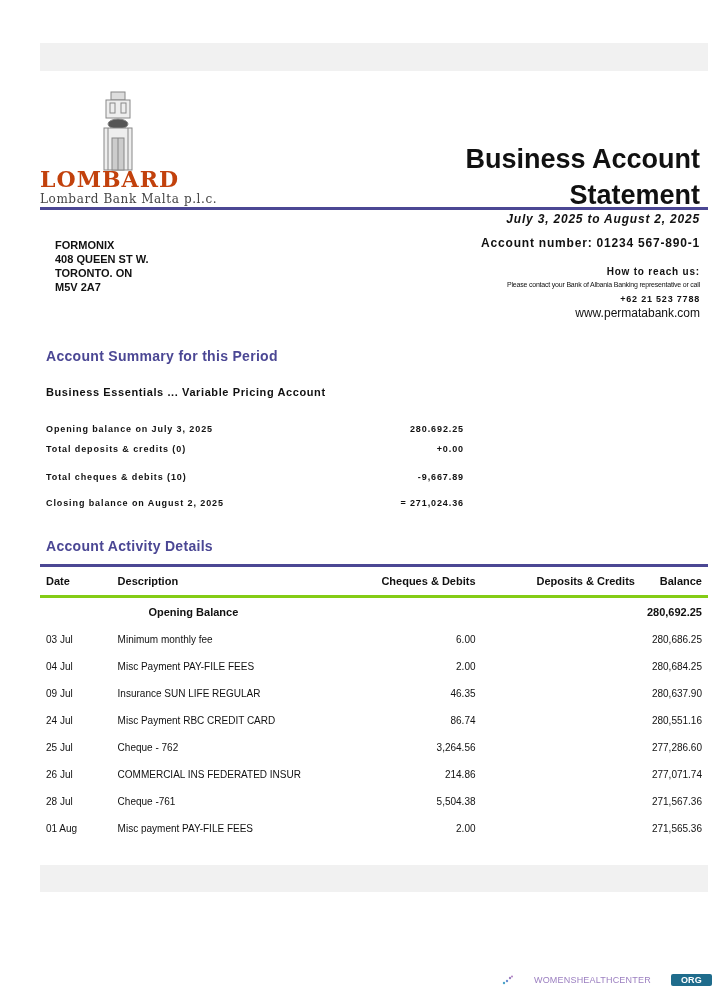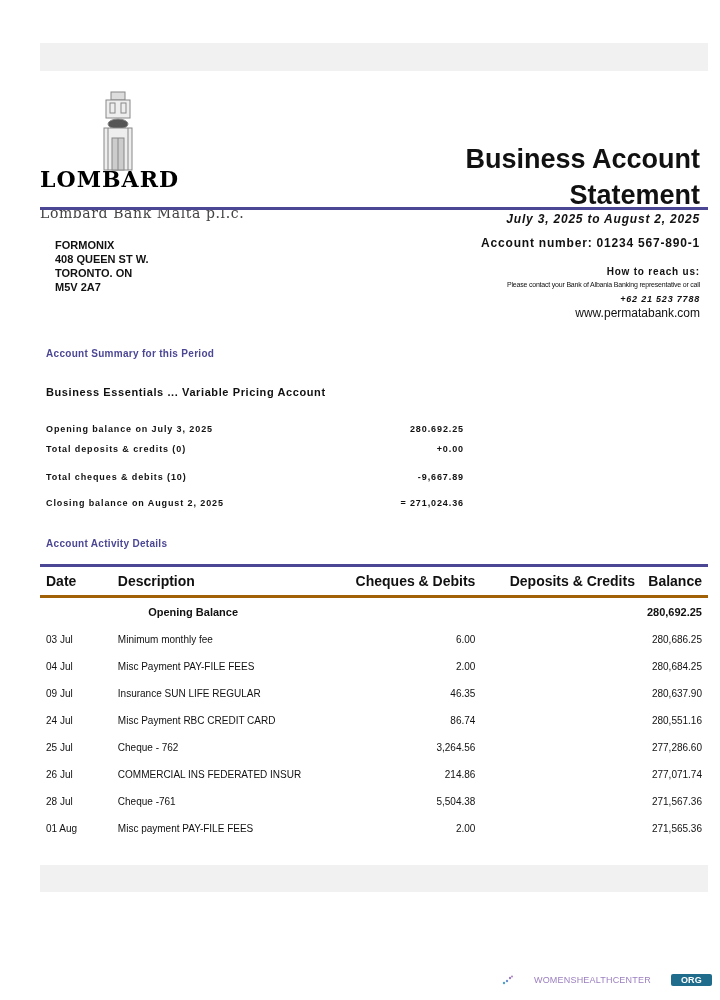--- a/index.html
+++ b/index.html
@@ -3,39 +3,39 @@
 <meta charset="utf-8">
 <style>
   html, body { margin:0; padding:0; background:#ffffff; }
   body { width:720px; height:1000px; position:relative; overflow:hidden;
          font-family:"Liberation Sans", sans-serif; color:#111; }
   .abs { position:absolute; }
   .graybar { position:absolute; left:40px; width:668px; background:#f1f1f1; }
   .logo-wrap { left:40px; top:90px; width:160px; }
   .building { position:absolute; left:56px; top:0; width:44px; height:82px; }
   .logo-name { position:absolute; left:0; top:76px; font-family:"DejaVu Serif", serif; font-weight:bold;
-               font-size:22px; color:#000000; letter-spacing:1px; }
-  .logo-sub { position:absolute; left:0; top:102px; font-family:"DejaVu Serif", serif; font-size:14px;
-              color:#444; letter-spacing:0.6px; white-space:nowrap;margin-top:13px; }
+               font-size:22px; color:#c2410c; letter-spacing:1px; }
+  .logo-sub { position:absolute; left:0; top:102px; font-family:"DejaVu Serif", serif; font-size:12px;
+              color:#444; letter-spacing:0.6px; white-space:nowrap; }
   .title { right:20px; top:104px; text-align:right; font-weight:bold; font-size:27px; line-height:36px; color:#111;margin-top:37px; }
   .rule { position:absolute; left:40px; width:668px; background:#4b4794; }
   .period { right:20px; top:212px; font-weight:bold; font-size:12px; letter-spacing:0.8px;font-style:italic; }
   .acctnum { right:20px; top:236px; font-weight:bold; font-size:12px; letter-spacing:0.8px; }
   .reach-h { right:20px; top:266px; font-weight:bold; font-size:10px; letter-spacing:0.8px; }
   .reach-t { right:20px; top:281px; font-size:7px; letter-spacing:-0.2px; }
-  .reach-p { right:20px; top:294px; font-weight:bold; font-style:italic; font-size:9px; letter-spacing:0.8px; }
+  .reach-p { right:20px; top:294px; font-weight:bold; font-size:9px; letter-spacing:0.8px; }
   .reach-w { right:20px; top:306px; font-size:12px; }
   .addr { left:55px; top:238px; font-weight:bold; font-size:11px; line-height:14px; }
-  .sec-h { left:46px; font-weight:bold; font-size:10px; color:#4b4794; letter-spacing:0.3px; }
+  .sec-h { left:46px; font-weight:bold; font-size:14px; color:#4b4794; letter-spacing:0.3px; }
   .acct-type { left:46px; top:386px; font-weight:bold; font-size:11px; letter-spacing:0.6px; }
   .sum-row { position:absolute; left:46px; width:418px; font-weight:bold; font-size:9px; letter-spacing:0.9px; }
   .sum-row .lbl { position:absolute; left:0; }
   .sum-row .val { position:absolute; right:0; }
   table.activity { position:absolute; left:40px; top:564px; width:668px; border-collapse:collapse; font-size:10px; }
-  table.activity th { font-weight:bold; font-size:14px; height:28px; border-top:3px solid #4b4794; border-bottom:3px solid #a16207; padding:0 6px; }
+  table.activity th { font-weight:bold; font-size:11px; height:28px; border-top:3px solid #4b4794; border-bottom:3px solid #84cc16; padding:0 6px; }
   table.activity td { height:27px; padding:0 6px; }
   .l { text-align:left; } .r { text-align:right; }
   tr.opening td { font-weight:bold; font-size:11px; height:28px;text-align:center; }
   .col-date { width:63px; } .col-desc { width:238px; } .col-deb { width:130px; } .col-cred { width:157px; }
   .footer-logo { right:8px; top:974px; font-size:9px; color:#9b7fc0; letter-spacing:0.2px; display:flex; align-items:center; gap:20px; }
   .footer-logo .org { background:#1f6c8c; color:#fff; font-weight:bold; padding:1px 10px; border-radius:2px; font-size:9px; }
 </style>
 </head>
 <body>
 

